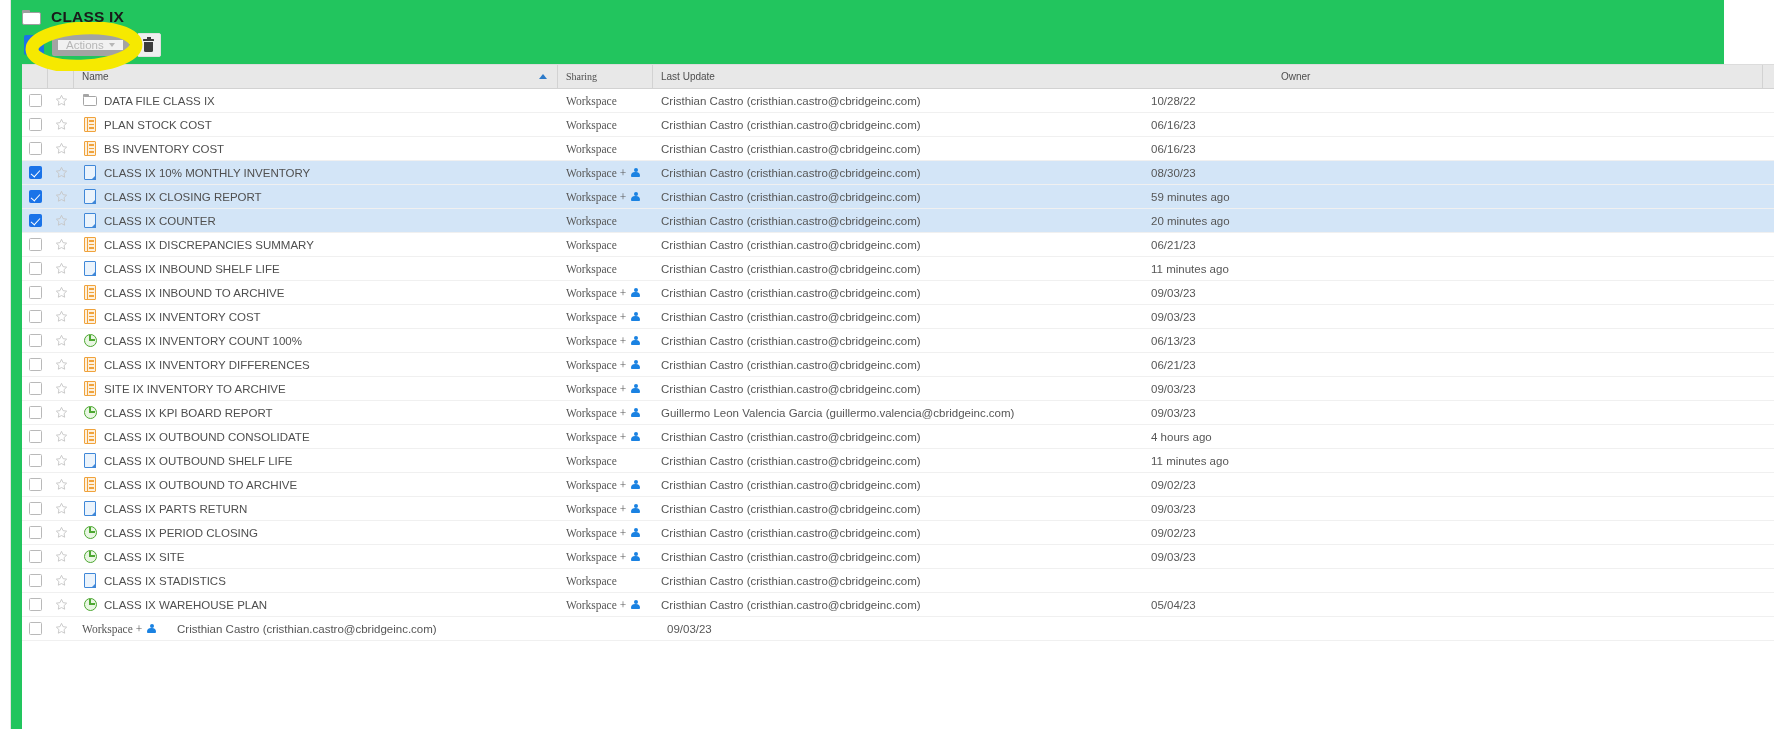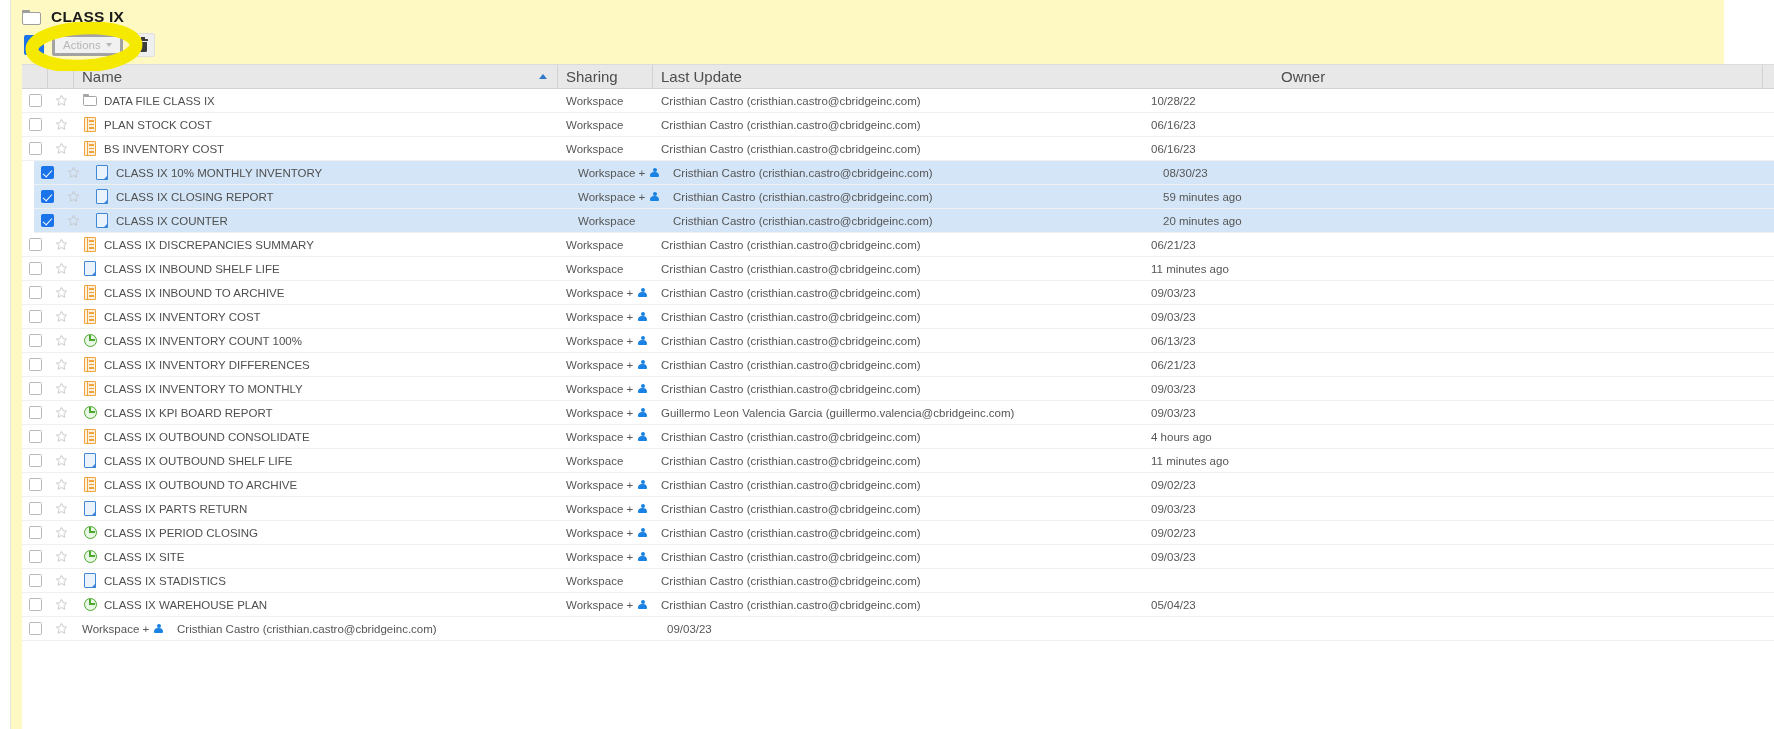--- a/index.html
+++ b/index.html
@@ -7,21 +7,21 @@
   html, body {
     margin: 0; padding: 0;
     width: 1774px; height: 729px;
     background: #ffffff;
     font-family: "Liberation Sans", sans-serif;
     overflow: hidden;
   }
   .app {
     position: relative;
     width: 1724px; height: 729px;
-    background: #fef9c3;
+    background: #22c55e;
   }
 
   
   .left-rail {
     position: absolute; left: 0; top: 0;
     width: 11px; height: 729px;
     background: #ffffff;
     border-right: 1px solid #e3e3e3;
   }
 
@@ -54,21 +54,21 @@
     width: 20px; height: 20px; background: #1a73e8;
     border-radius: 2px; position: relative; cursor: pointer;
     border: none; padding: 0;
   }
   .select-toggle::after {
     content: ""; position: absolute; left: 4px; top: 9px;
     width: 12px; height: 3px; background: #ffffff; border-radius: 1px;
   }
   .actions-btn {
     height: 22px; min-width: 66px; padding: 0 8px;
-    background: #f1f1f1; border: 3px solid #a3a3a3; border-radius: 2px;
+    background: #f1f1f1; border: 6px solid #a3a3a3; border-radius: 2px;
     color: #b7b7b7; font-size: 11.5px;
     display: flex; align-items: center; gap: 5px;
     font-family: "Liberation Sans", sans-serif;
     cursor: default;
   }
   .caret-down {
     width: 0; height: 0;
     border-left: 3.5px solid transparent;
     border-right: 3.5px solid transparent;
     border-top: 4px solid #b7b7b7;
@@ -108,47 +108,47 @@
     border-top: 1px solid #dcdcdc;
     background: #fff;
   }
   .thead {
     display: flex; height: 24px;
     background: #e8e8e8;
     border-bottom: 1px solid #d2d2d2;
     align-items: center;
   }
   .thead .cell {
-    font-size: 15px; color: #4d4d4d;
+    font-size: 10px; color: #4d4d4d;
     height: 24px; display: flex; align-items: center;
     border-right: 1px solid #d2d2d2;
     padding-left: 8px; white-space: nowrap;
   }
   .thead .cell.last { border-right: none; }
   .c-check { width: 26px; flex: 0 0 26px; }
   .c-star  { width: 26px; flex: 0 0 26px; }
   .c-name  { width: 484px; flex: 0 0 484px; position: relative; }
-  .c-share { width: 95px; flex: 0 0 95px; }
+  .c-share { width: 95px; flex: 0 0 95px; font-family: Liberation Serif, serif; }
   .c-owner { width: 490px; flex: 0 0 490px; }
   .c-date  { width: 620px; flex: 0 0 620px; }
   .sort-arrow {
     position: absolute; right: 10px; top: 9px;
     width: 0; height: 0;
     border-left: 4px solid transparent;
     border-right: 4px solid transparent;
     border-bottom: 5px solid #2c7ac9;
   }
 
   .tbody { }
   .row {
     display: flex; height: 24px; align-items: center;
     border-bottom: 1px solid #f0f0f0;
     background: #ffffff;
   }
-  .row.selected { background: #d3e5f7; margin-left: 12px; }
+  .row.selected { background: #d3e5f7; }
   .row .cell {
     height: 24px; display: flex; align-items: center;
     font-size: 11.5px; color: #565656;
     padding-left: 8px; white-space: nowrap; overflow: hidden;
   }
   .row .cell.c-name { gap: 7px; padding-left: 9px; color: #4f4f4f; }
   .row .cell.c-check, .row .cell.c-star {
     justify-content: center; padding-left: 0;
   }
   .row .cell.c-share { gap: 5px; }
@@ -603,21 +603,21 @@
             </svg>
           </div>
           <div class="cell c-name">
             <span class="ficon report">
               <span class="outer"></span>
               <span class="spine"></span>
               <span class="l1"></span>
               <span class="l2"></span>
               <span class="l3"></span>
             </span>
-            <span>CLASS IX INVENTORY TO MONTHLY</span>
+            <span>SITE IX INVENTORY TO ARCHIVE</span>
           </div>
           <div class="cell c-share">
             <span>Workspace +</span>
             <span class="person-ico">
               <span class="head"></span>
               <span class="shoulders"></span>
             </span>
           </div>
           <div class="cell c-owner">Cristhian Castro (cristhian.castro@cbridgeinc.com)</div>
           <div class="cell c-date">09/03/23</div>

